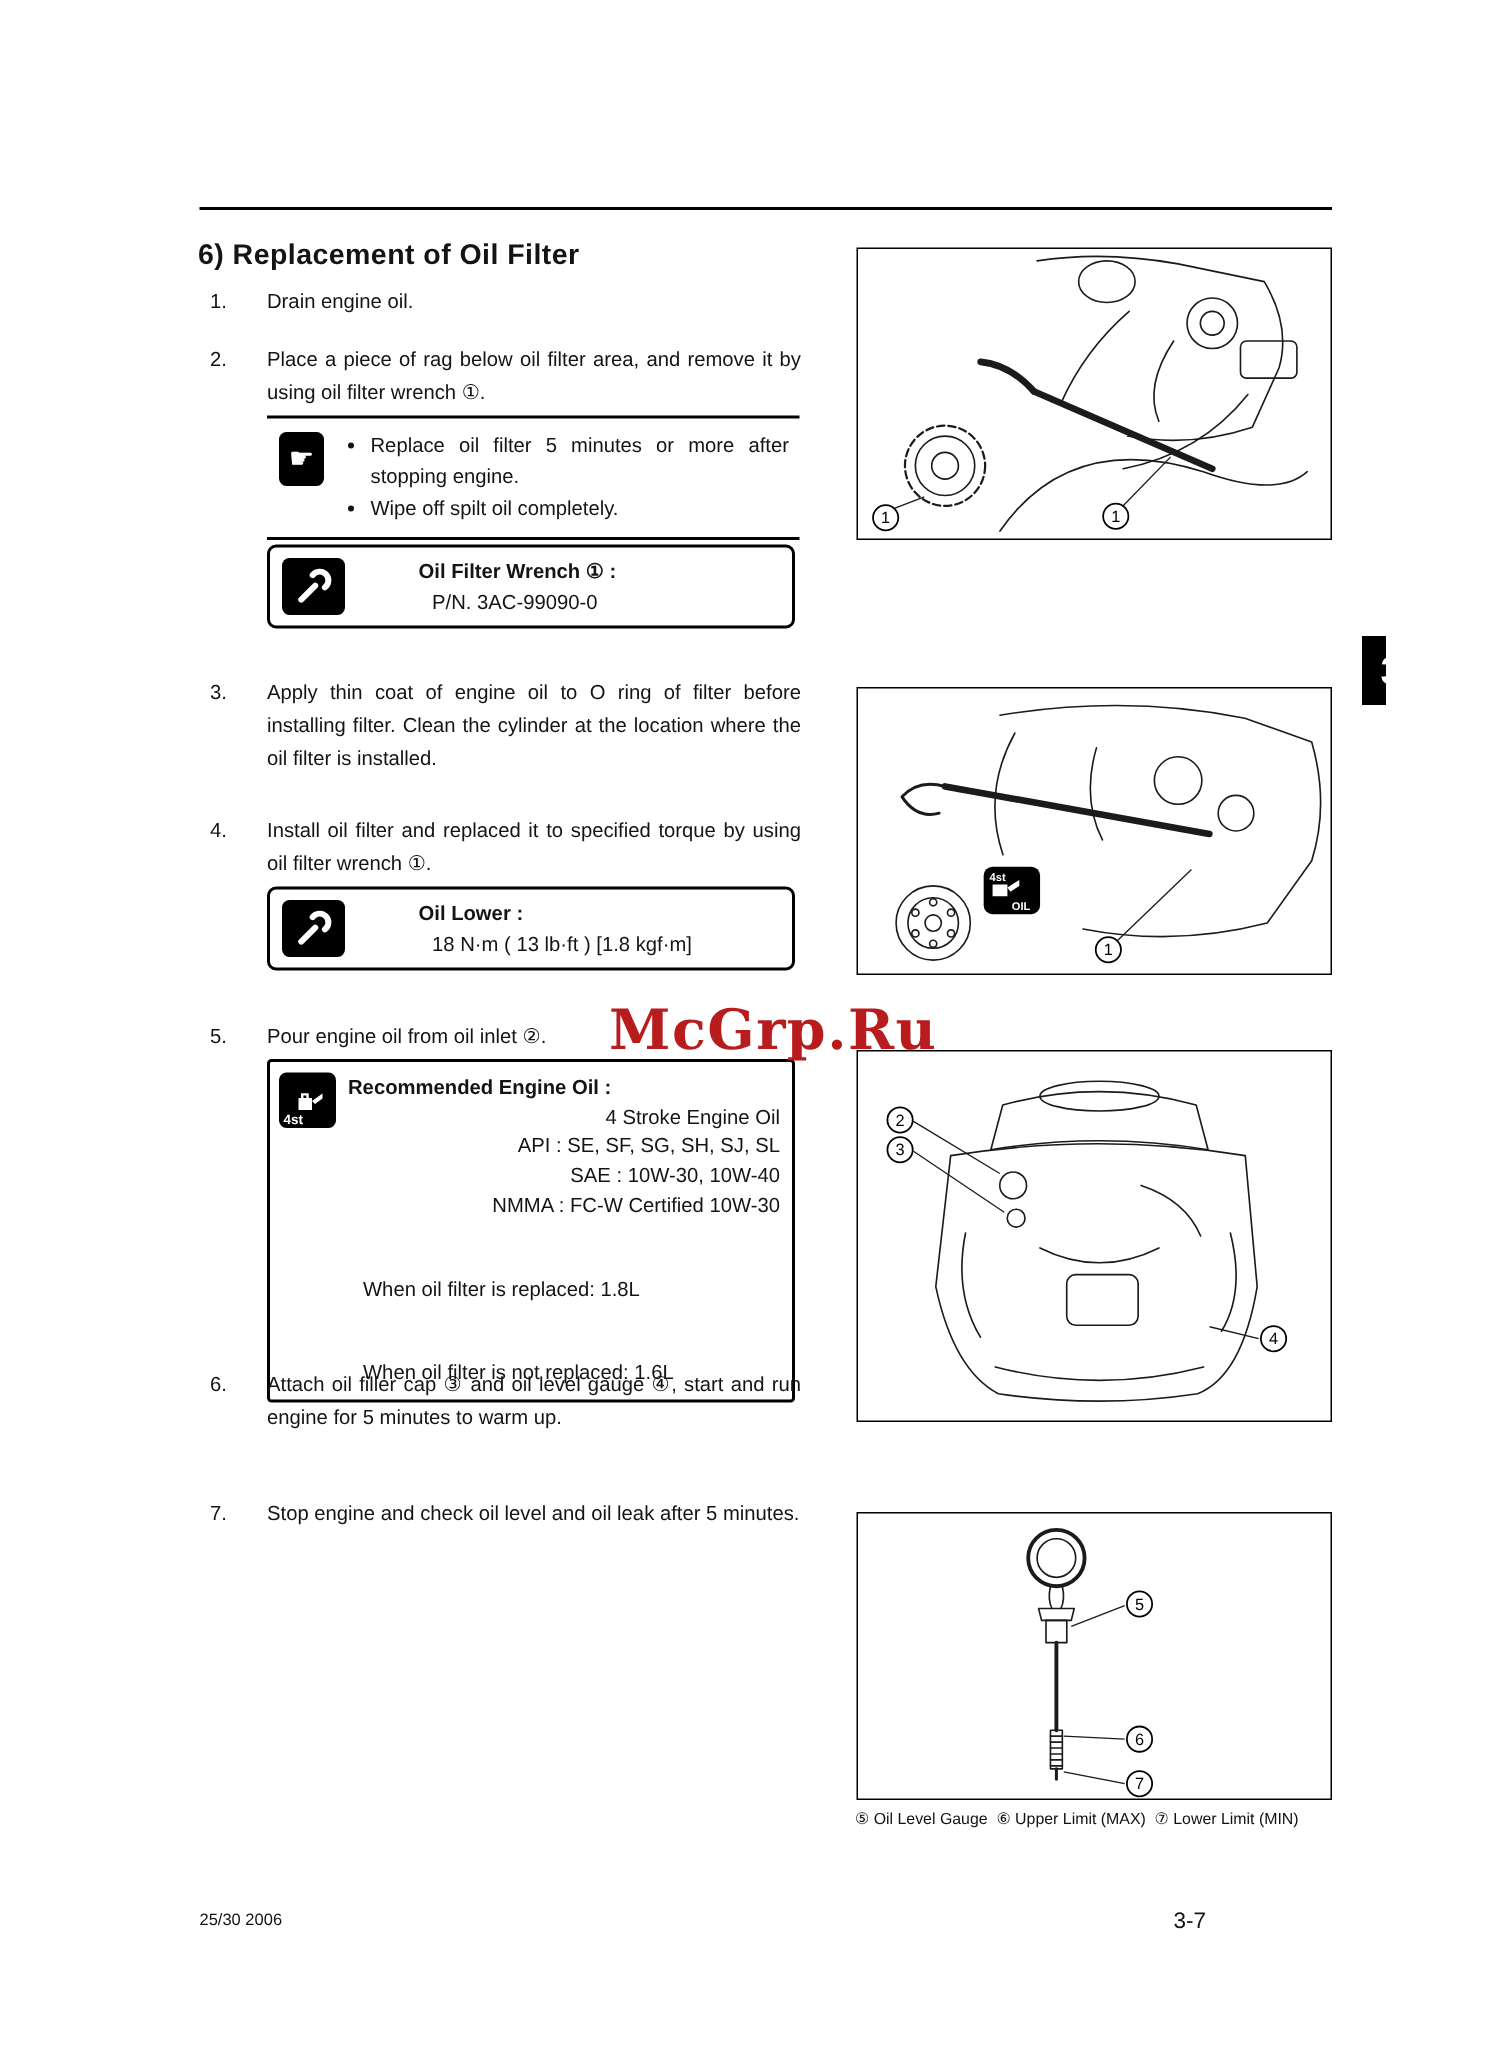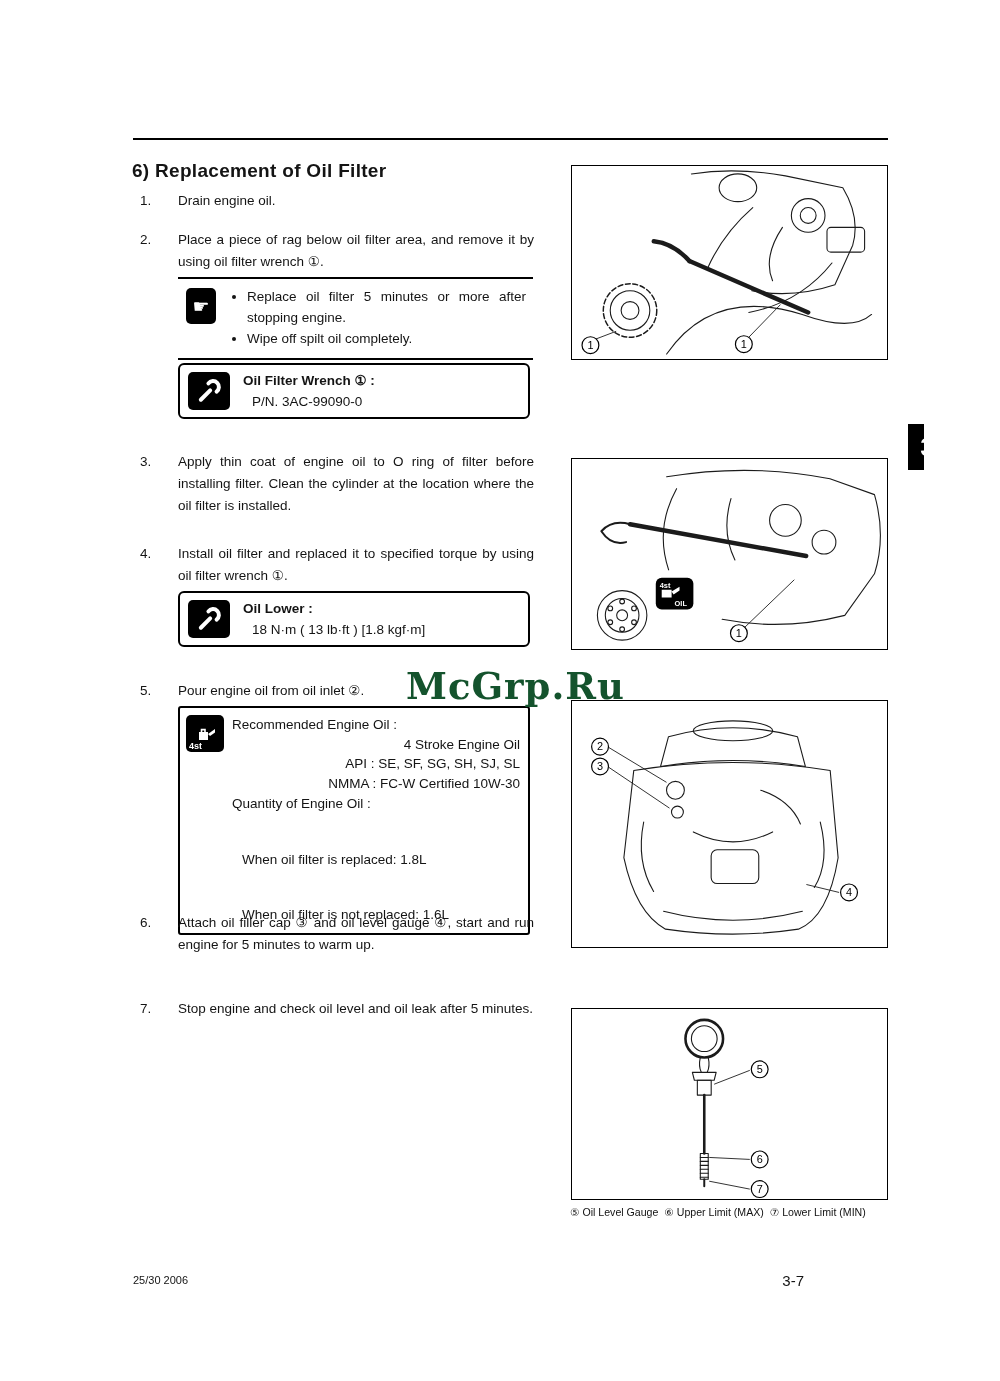--- a/index.html
+++ b/index.html
@@ -12,51 +12,51 @@
 
   .step { position:absolute; left:140px; width:394px; display:flex; font-size:13.5px; line-height:22px; }
   .step .num { width:38px; flex:none; }
   .step .txt { flex:1; text-align:justify; }
 
   
   .note { position:absolute; left:178px; top:277px; width:355px; border-top:2px solid #000; border-bottom:2px solid #000; padding:7px 0 9px 0; display:flex; align-items:flex-start; }
   .note-icon { width:30px; height:36px; background:#000; border-radius:5px; color:#fff; font-size:19px; display:flex; align-items:center; justify-content:center; margin-left:8px; margin-top:2px; flex:none; }
   .note ul { list-style:disc outside; margin-left:18px; padding-left:13px; font-size:13.5px; line-height:21px; width:292px; text-align:justify; }
 
-  .tool-box { position:absolute; left:178px; width:352px; border:2px solid #000; border-radius:6px; display:flex; align-items:center; padding:5px 8px; background:#fff; }
+  .tool-box { position:absolute; left:178px; width:352px; border:2px solid #000; border-radius:6px; display:flex; align-items:center; padding:5px 8px; background:#fff;gap:36px; }
   .tool-icon { width:42px; height:38px; background:#000; border-radius:5px; flex:none; display:flex; align-items:center; justify-content:center; position:relative; }
   .tool-text { margin-left:13px; font-size:13.5px; line-height:21px; }
   .tool-title { font-weight:bold; }
   .tool-value { padding-left:9px; }
   #wrench-box { top:363px; }
   #torque-box { top:591px; }
 
   .oil-box { position:absolute; left:178px; top:706px; width:352px; border:2px solid #000; border-radius:3px; padding:7px 8px 8px 8px; background:#fff; }
   .oil-box .tool-icon { position:absolute; left:6px; top:7px; width:38px; height:37px; }
   .oil-icon-label { position:absolute; left:3px; bottom:1px; color:#fff; font-size:9px; font-weight:bold; }
   .oil-content { margin-left:44px; font-size:13.5px; line-height:19.7px; }
-  .oil-content .b { font-weight:normal; }
+  .oil-content .b { font-weight:bold; }
   .oil-content .ind { padding-left:5px;text-align:right; }
   .oil-content .q { padding-left:10px;margin-top:36px; }
 
   .fig { position:absolute; border:1px solid #000; background:#fff; }
   .fig svg { display:block; width:100%; height:100%; }
   #fig1 { left:571px; top:165px; width:317px; height:195px; }
   #fig2 { left:571px; top:458px; width:317px; height:192px; }
   #fig3 { left:571px; top:700px; width:317px; height:248px; }
   #fig4 { left:571px; top:1008px; width:317px; height:192px; }
   .fig-caption { position:absolute; left:570px; top:1206px; width:322px; font-size:10.6px; color:#111; white-space:nowrap; }
 
   .sketch { stroke:#1b1b1b; fill:none; stroke-width:1.1; stroke-linecap:round; stroke-linejoin:round; }
   .thick { stroke-width:4.5; }
   .co { fill:#fff; stroke:#000; stroke-width:1.2; }
   .cot { font-size:11px; font-family:"Liberation Sans",sans-serif; fill:#000; text-anchor:middle; }
   .leader { stroke:#1b1b1b; stroke-width:0.9; fill:none; }
 
-  .watermark { position:absolute; left:406px; top:664px; font-family:"DejaVu Serif", serif; font-weight:bold; font-size:37px; color:#14532d; letter-spacing:1px; z-index:5; }
+  .watermark { position:absolute; left:406px; top:664px; font-family:"DejaVu Serif", serif; font-weight:bold; font-size:37px; color:#b91c1c; letter-spacing:1px; z-index:5; }
 
   .tab3 { position:absolute; left:908px; top:424px; width:39px; height:46px; background:#000; color:#fff; display:flex; align-items:center; justify-content:center; font-size:26px; font-weight:bold; }
 
   .footer-left { position:absolute; left:133px; top:1274px; font-size:11px; }
   .footer-right { position:absolute; right:120px; top:1272px; font-size:15px; }
 
   .mini-oil-label { font-size:7.5px; font-weight:bold; fill:#fff; font-family:"Liberation Sans",sans-serif; }
 </style>
 </head>
 <body>
@@ -129,22 +129,22 @@
         <rect x="6" y="10" width="9" height="8" fill="#fff"></rect>
         <path d="M15,12 l7,-5 v3.4 l-5,3.6 z" fill="#fff"></path>
         <path d="M8.5,10 v-2.4 h3.5 v2.4" stroke="#fff" fill="none" stroke-width="1.6"></path>
       </svg>
       <span class="oil-icon-label">4st</span>
     </div>
     <div class="oil-content">
       <div class="b">Recommended Engine Oil :</div>
       <div class="ind">4 Stroke Engine Oil</div>
       <div class="ind">API : SE, SF, SG, SH, SJ, SL</div>
+      <div class="ind">SAE : 10W-30, 10W-40</div>
       <div class="ind">NMMA : FC-W Certified 10W-30</div>
-      <div class="b">Quantity of Engine Oil :</div>
       <div class="q">When oil filter is replaced: 1.8L</div>
       <div class="q">When oil filter is not replaced: 1.6L</div>
     </div>
   </div>
 
   <div class="step" style="top:912px">
     <span class="num">6.</span>
     <span class="txt">Attach oil filler cap ③ and oil level gauge ④, start and run engine for 5 minutes to warm up.</span>
   </div>
   <div class="step" style="top:998px">

